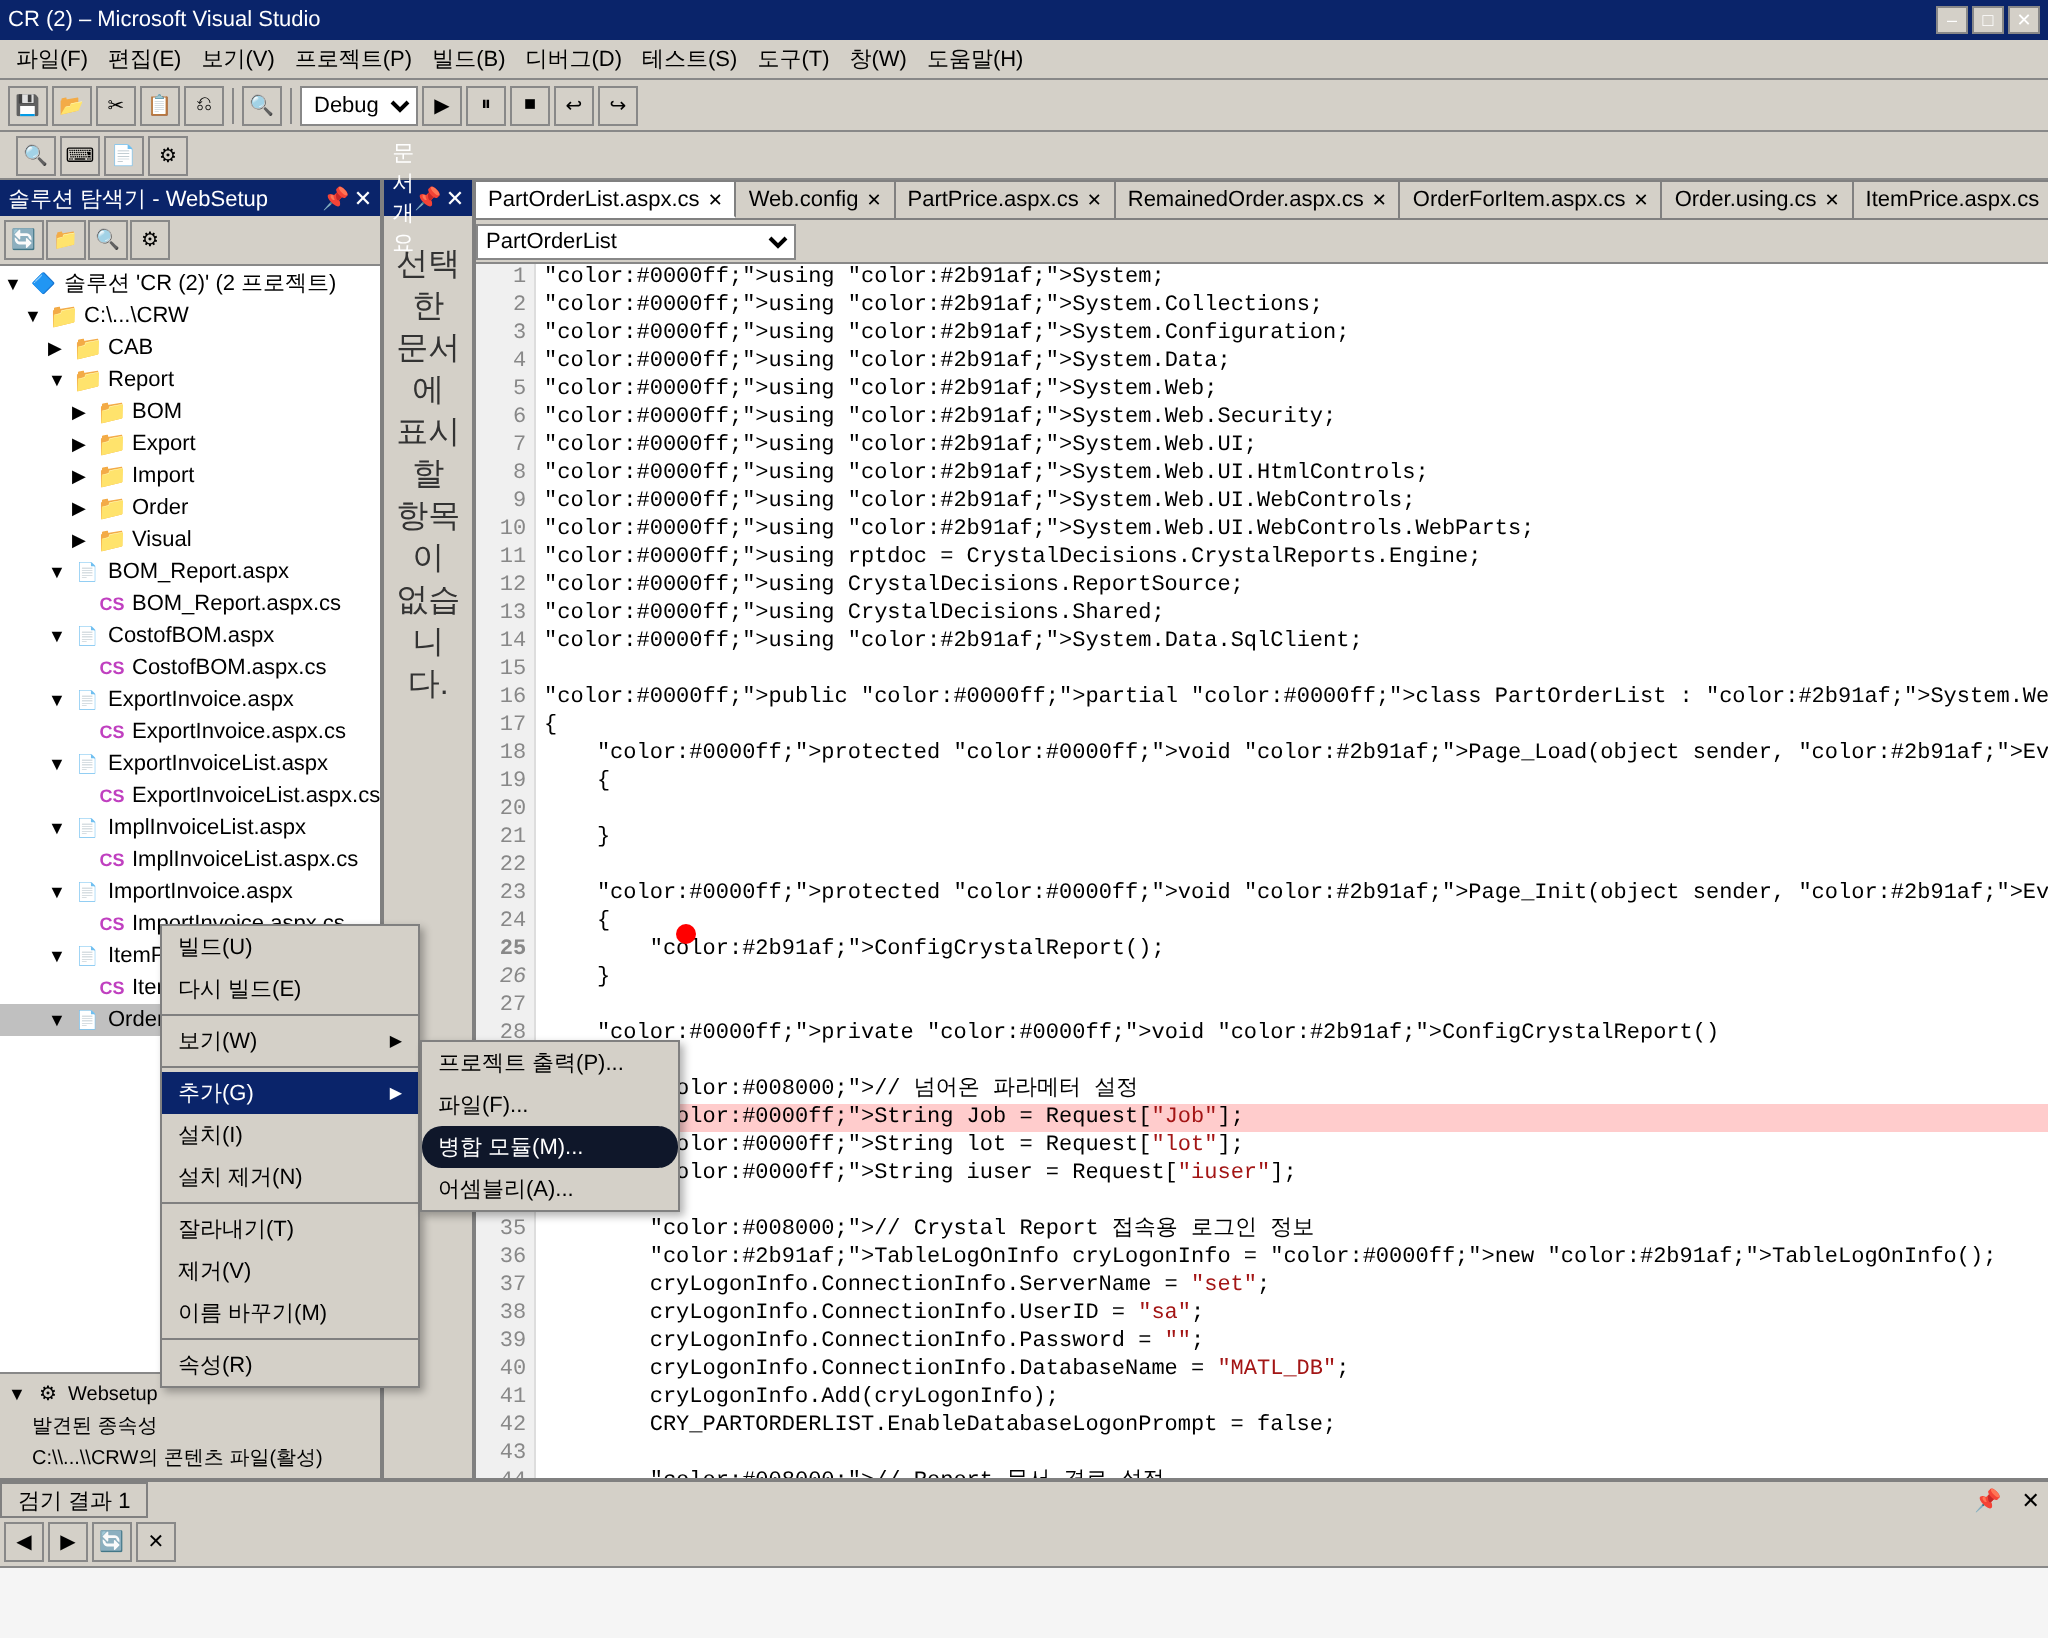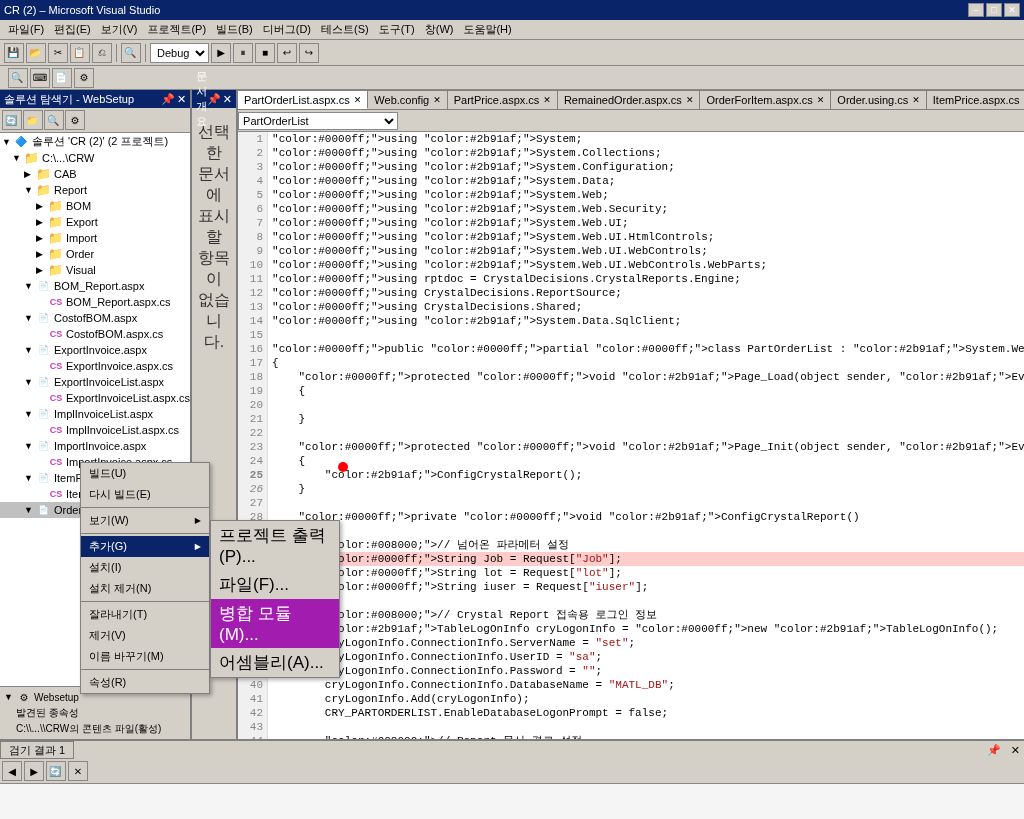--- a/index.html
+++ b/index.html
@@ -64,22 +64,22 @@
 
     
     .context-menu { position: absolute; background: #d4d0c8; border: 1px solid #808080; box-shadow: 2px 2px 4px rgba(0,0,0,0.3); z-index: 1000; width: 130px; }
     .context-item { padding: 3px 8px; font-size: 11px; cursor: pointer; display: flex; align-items: center; justify-content: space-between; }
     .context-item.highlighted { background: #0a246a; color: white; }
     .context-separator { height: 1px; background: #808080; margin: 2px 0; }
     .submenu-arrow { font-size: 8px; }
 
     
     .submenu { position: absolute; background: #d4d0c8; border: 1px solid #808080; box-shadow: 2px 2px 4px rgba(0,0,0,0.3); z-index: 1001; width: 130px; }
-    .submenu-item { padding: 3px 8px; font-size: 17px; cursor: pointer; }
-    .submenu-item.highlighted { background: #a21caf; color: white; }
+    .submenu-item { padding: 3px 8px; font-size: 11px; cursor: pointer; }
+    .submenu-item.highlighted { background: #0f172a; color: white; border-radius: 10px; }
 
     
     .folder-icon { color: #f0c040; font-size: 12px; }
     .cs-icon { color: #c040c0; font-size: 9px; font-weight: bold; }
     .aspx-icon { color: #40a0ff; font-size: 9px; }
   </style>
 </head>
 <body>
 
 <div class="title-bar">

